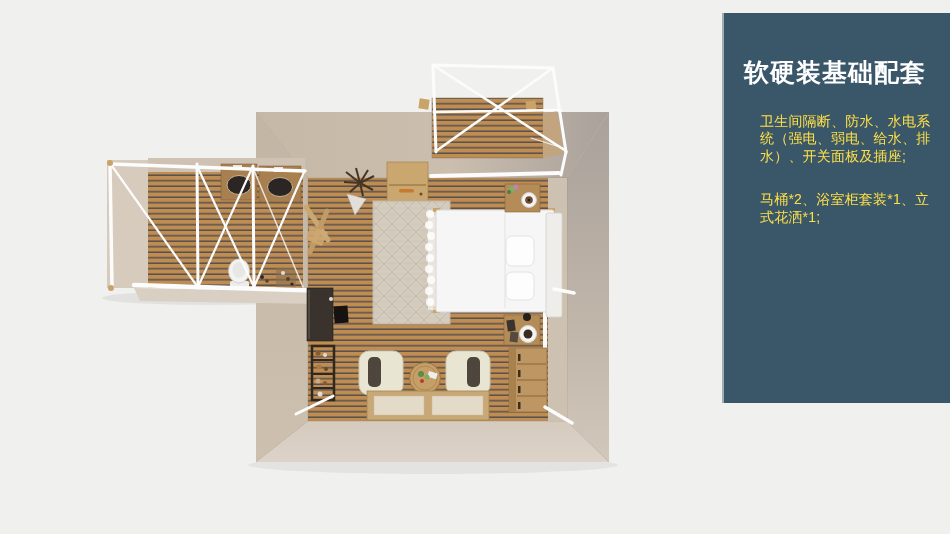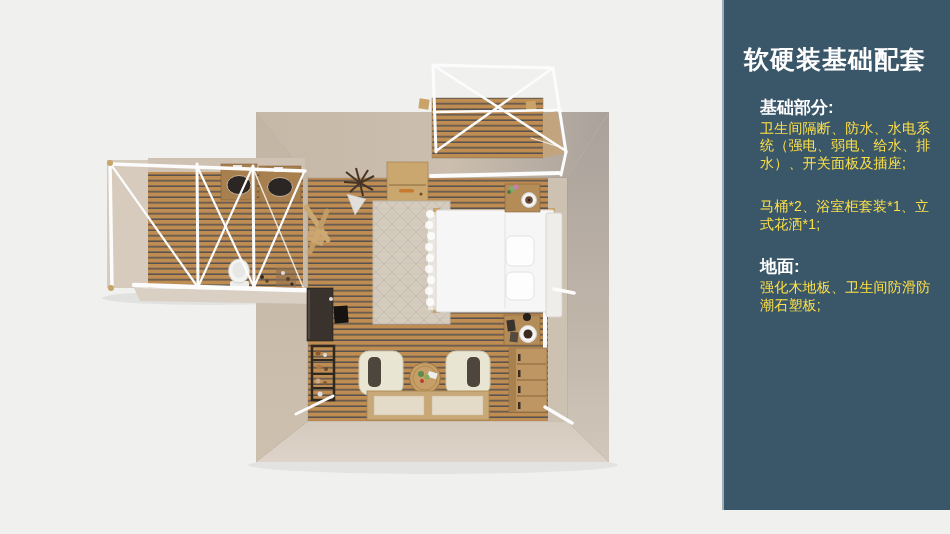--- a/index.html
+++ b/index.html
@@ -7,21 +7,21 @@
     width:950px;height:534px;overflow:hidden;
     background:var(--background,#f0f0ef);
     font-family:"Liberation Sans","DejaVu Sans",sans-serif;
     position:relative;
   }
   .stage{position:relative;width:950px;height:534px;}
   .plan-area{position:absolute;left:0;top:0;width:722px;height:534px;}
   .plan-area svg{display:block;}
   
   .sidebar{
-    position:absolute;right:0;top:0;width:228px;height:510px;
+    position:absolute;right:0;top:13px;width:228px;height:390px;
     background:var(--sidebar,#3a5669);
     box-sizing:border-box;
     padding:45px 14px 16px 36px;
     color:#ffffff;
     border-left:2px solid #9fadb8;
   }
   .sidebar h1{
     margin:0 0 26px -16px;
     font-size:25px;line-height:1.15;font-weight:bold;
     letter-spacing:1px;white-space:nowrap;
@@ -291,31 +291,26 @@
 
     <line class="white-line" x1="296" y1="414" x2="333" y2="396" stroke-width="3"></line>
     <line class="white-line" x1="545" y1="407" x2="572" y2="423" stroke-width="3.5"></line>
   </svg>
   </div>
 
   <aside class="sidebar">
     <h1>软硬装基础配套</h1>
 
     <section>
-      <h2>基础部分:</h2>
       <p>卫生间隔断、防水、水电系统（强电、弱电、给水、排水）、开关面板及插座;</p>
     </section>
 
     <section>
     </section>
 
 
     <section>
       <p>马桶*2、浴室柜套装*1、立式花洒*1;</p>
     </section>
 
-    <section>
-      <h2>地面:</h2>
-      <p>强化木地板、卫生间防滑防潮石塑板;</p>
-    </section>
   </aside>
 
 </div>
 
 </body></html>

